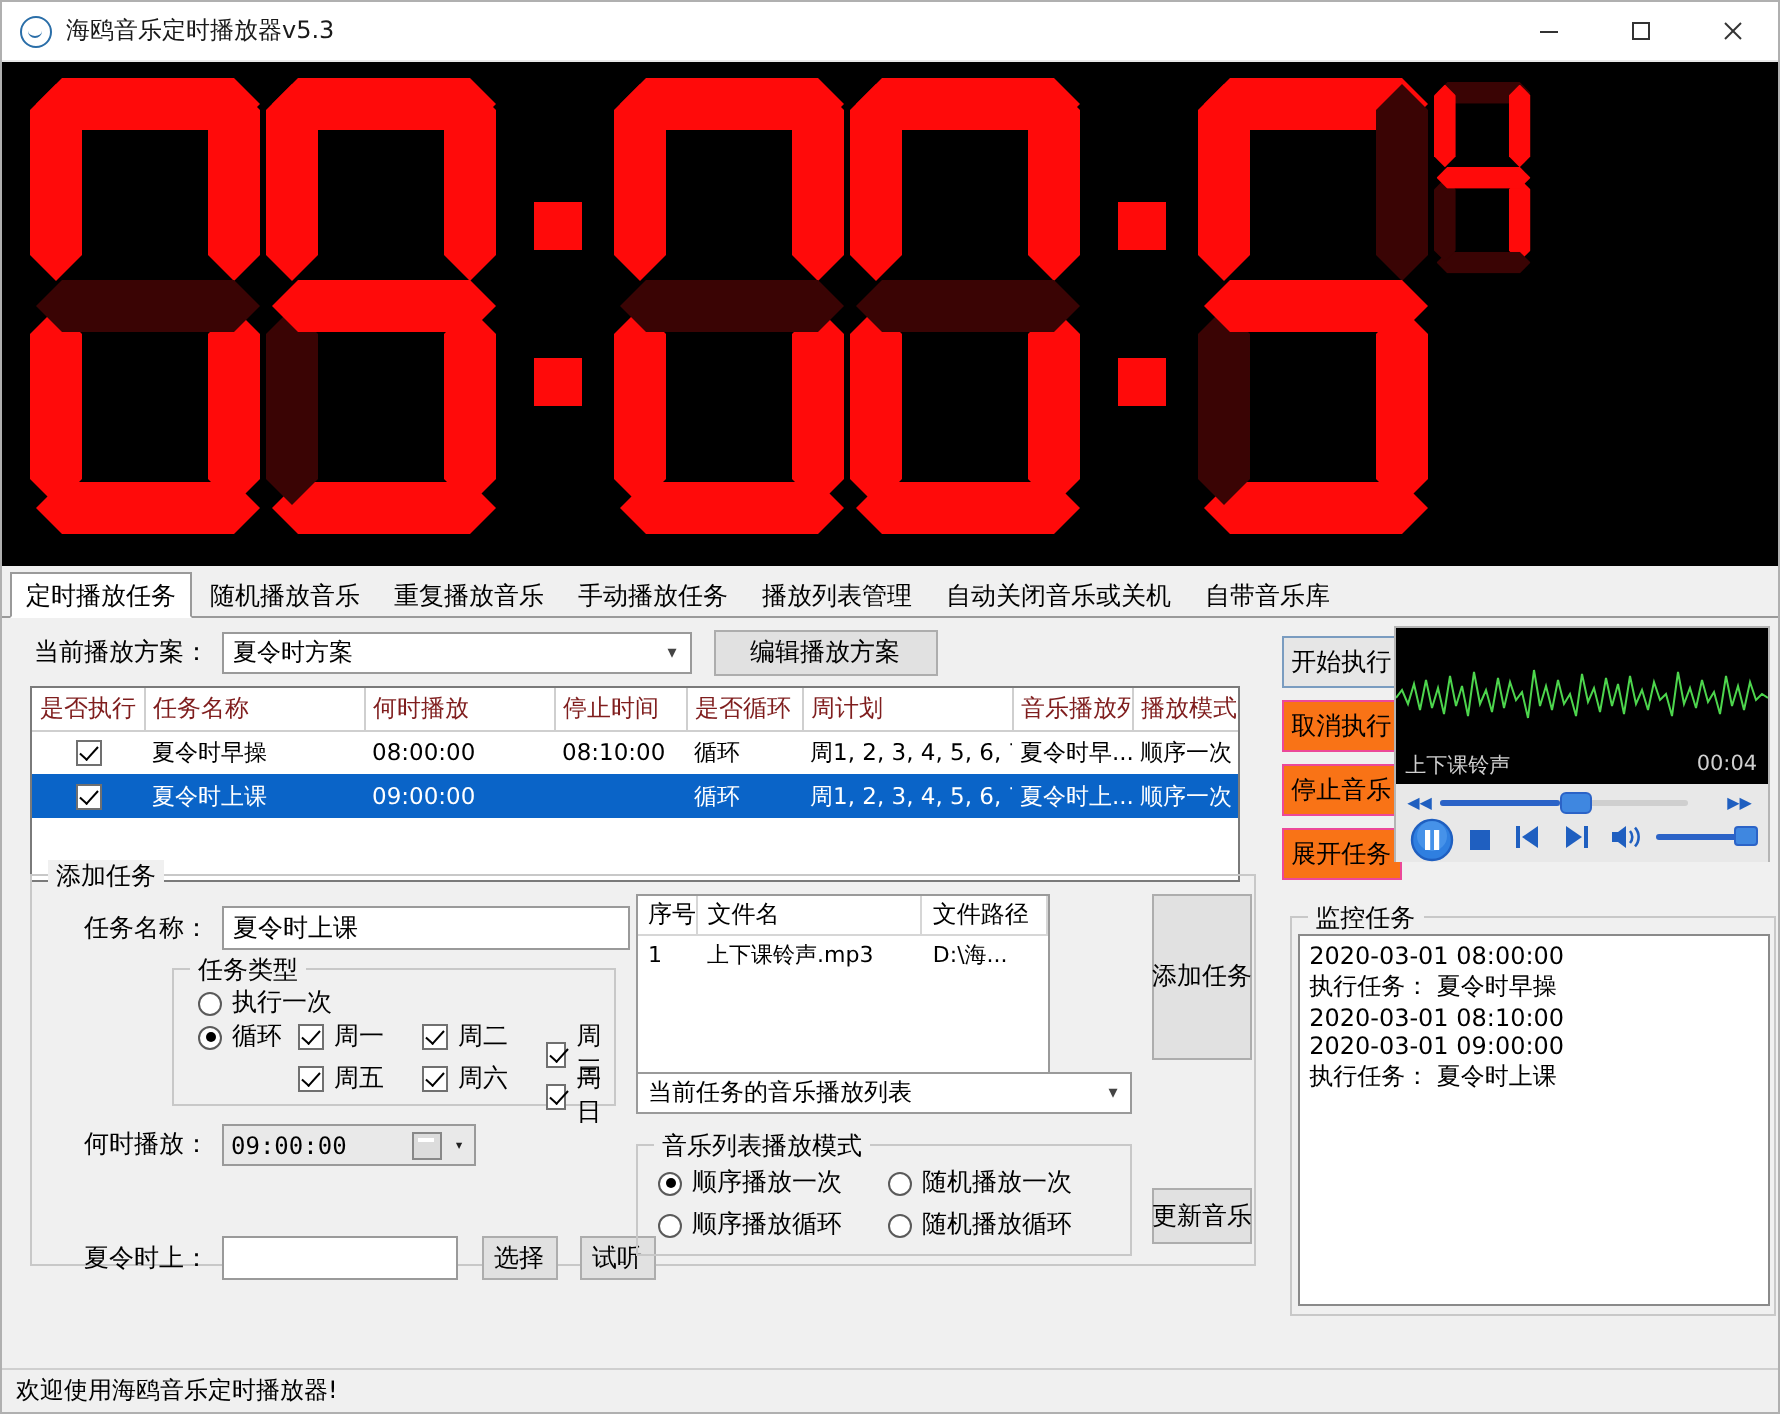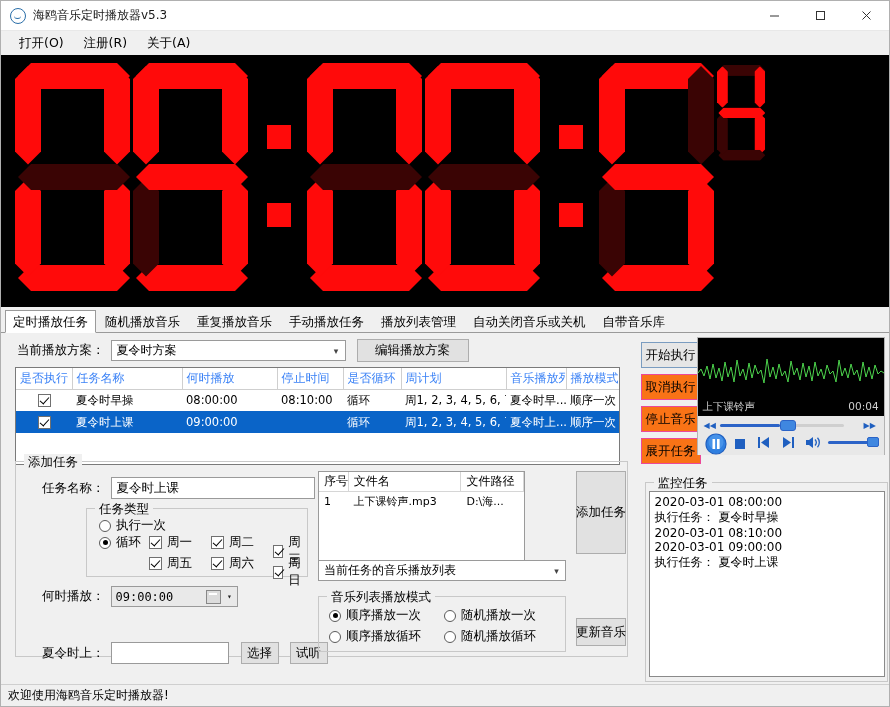--- a/index.html
+++ b/index.html
@@ -140,21 +140,21 @@
   .tablewrap {
     margin: 0 0 0 14px; width: 605px; height: 98px;
     background: #fff; border: 1px solid #7a7a7a;
     position: relative; overflow: hidden;
   }
   table.tasks { border-collapse: collapse; width: 100%; table-layout: fixed; }
   table.tasks th {
     font-weight: normal; font-size: 12px; text-align: left;
     background: #fff; height: 21px;
     border-right: 1px solid #cfcfcf; border-bottom: 1px solid #cfcfcf;
-    padding: 0 4px; color: #3b82f6; white-space: nowrap; overflow: hidden;
+    padding: 0 4px; color: #7f1d1d; white-space: nowrap; overflow: hidden;
   }
   table.tasks td {
     font-size: 11.5px; height: 22px; padding: 0 4px;
     white-space: nowrap; overflow: hidden; color: #000;
   }
   table.tasks tr.sel td { background: #0a64c8; color: #fff; }
   .cb {
     width: 13px; height: 13px; border: 1px solid #707070; background: #fff;
     display: inline-block; position: relative; vertical-align: middle;
   }
@@ -284,25 +284,20 @@
       </div>
       <div class="winbtn">
         <svg width="13" height="13" viewBox="0 0 13 13">
             <line x1="2.5" y1="2.5" x2="10.5" y2="10.5" stroke="#333" stroke-width="1"></line>
             <line x1="10.5" y1="2.5" x2="2.5" y2="10.5" stroke="#333" stroke-width="1"></line>
           </svg>
       </div>
     </div>
   </div>
 
-  <div class="menubar">
-    <div class="menuitem">打开(O)</div>
-    <div class="menuitem">注册(R)</div>
-    <div class="menuitem">关于(A)</div>
-  </div>
 
   <div class="clock">
     <div class="digits" id="digit-holder">
         <div class="digit" style="width: 118px; height: 228px;">
           <div style="position: absolute; left: 0px; top: 0px; width: 118px; height: 228px; transform: scale(1); transform-origin: 0px 0px;">
             <div class="seg" style="left: 3px; top: 0px; width: 112px; height: 26px; clip-path: polygon(13px 0px, calc(100% - 13px) 0px, 100% 50%, calc(100% - 13px) 100%, 13px 100%, 0px 50%);"></div>
             <div class="seg" style="left: 89px; top: 3px; width: 26px; height: 98.5px; clip-path: polygon(50% 0px, 100% 13px, 100% calc(100% - 13px), 50% 100%, 0px calc(100% - 13px), 0px 13px);"></div>
             <div class="seg" style="left: 89px; top: 115px; width: 26px; height: 98.5px; clip-path: polygon(50% 0px, 100% 13px, 100% calc(100% - 13px), 50% 100%, 0px calc(100% - 13px), 0px 13px);"></div>
             <div class="seg" style="left: 3px; top: 202px; width: 112px; height: 26px; clip-path: polygon(13px 0px, calc(100% - 13px) 0px, 100% 50%, calc(100% - 13px) 100%, 13px 100%, 0px 50%);"></div>
             <div class="seg" style="left: 0px; top: 115px; width: 26px; height: 98.5px; clip-path: polygon(50% 0px, 100% 13px, 100% calc(100% - 13px), 50% 100%, 0px calc(100% - 13px), 0px 13px);"></div>

